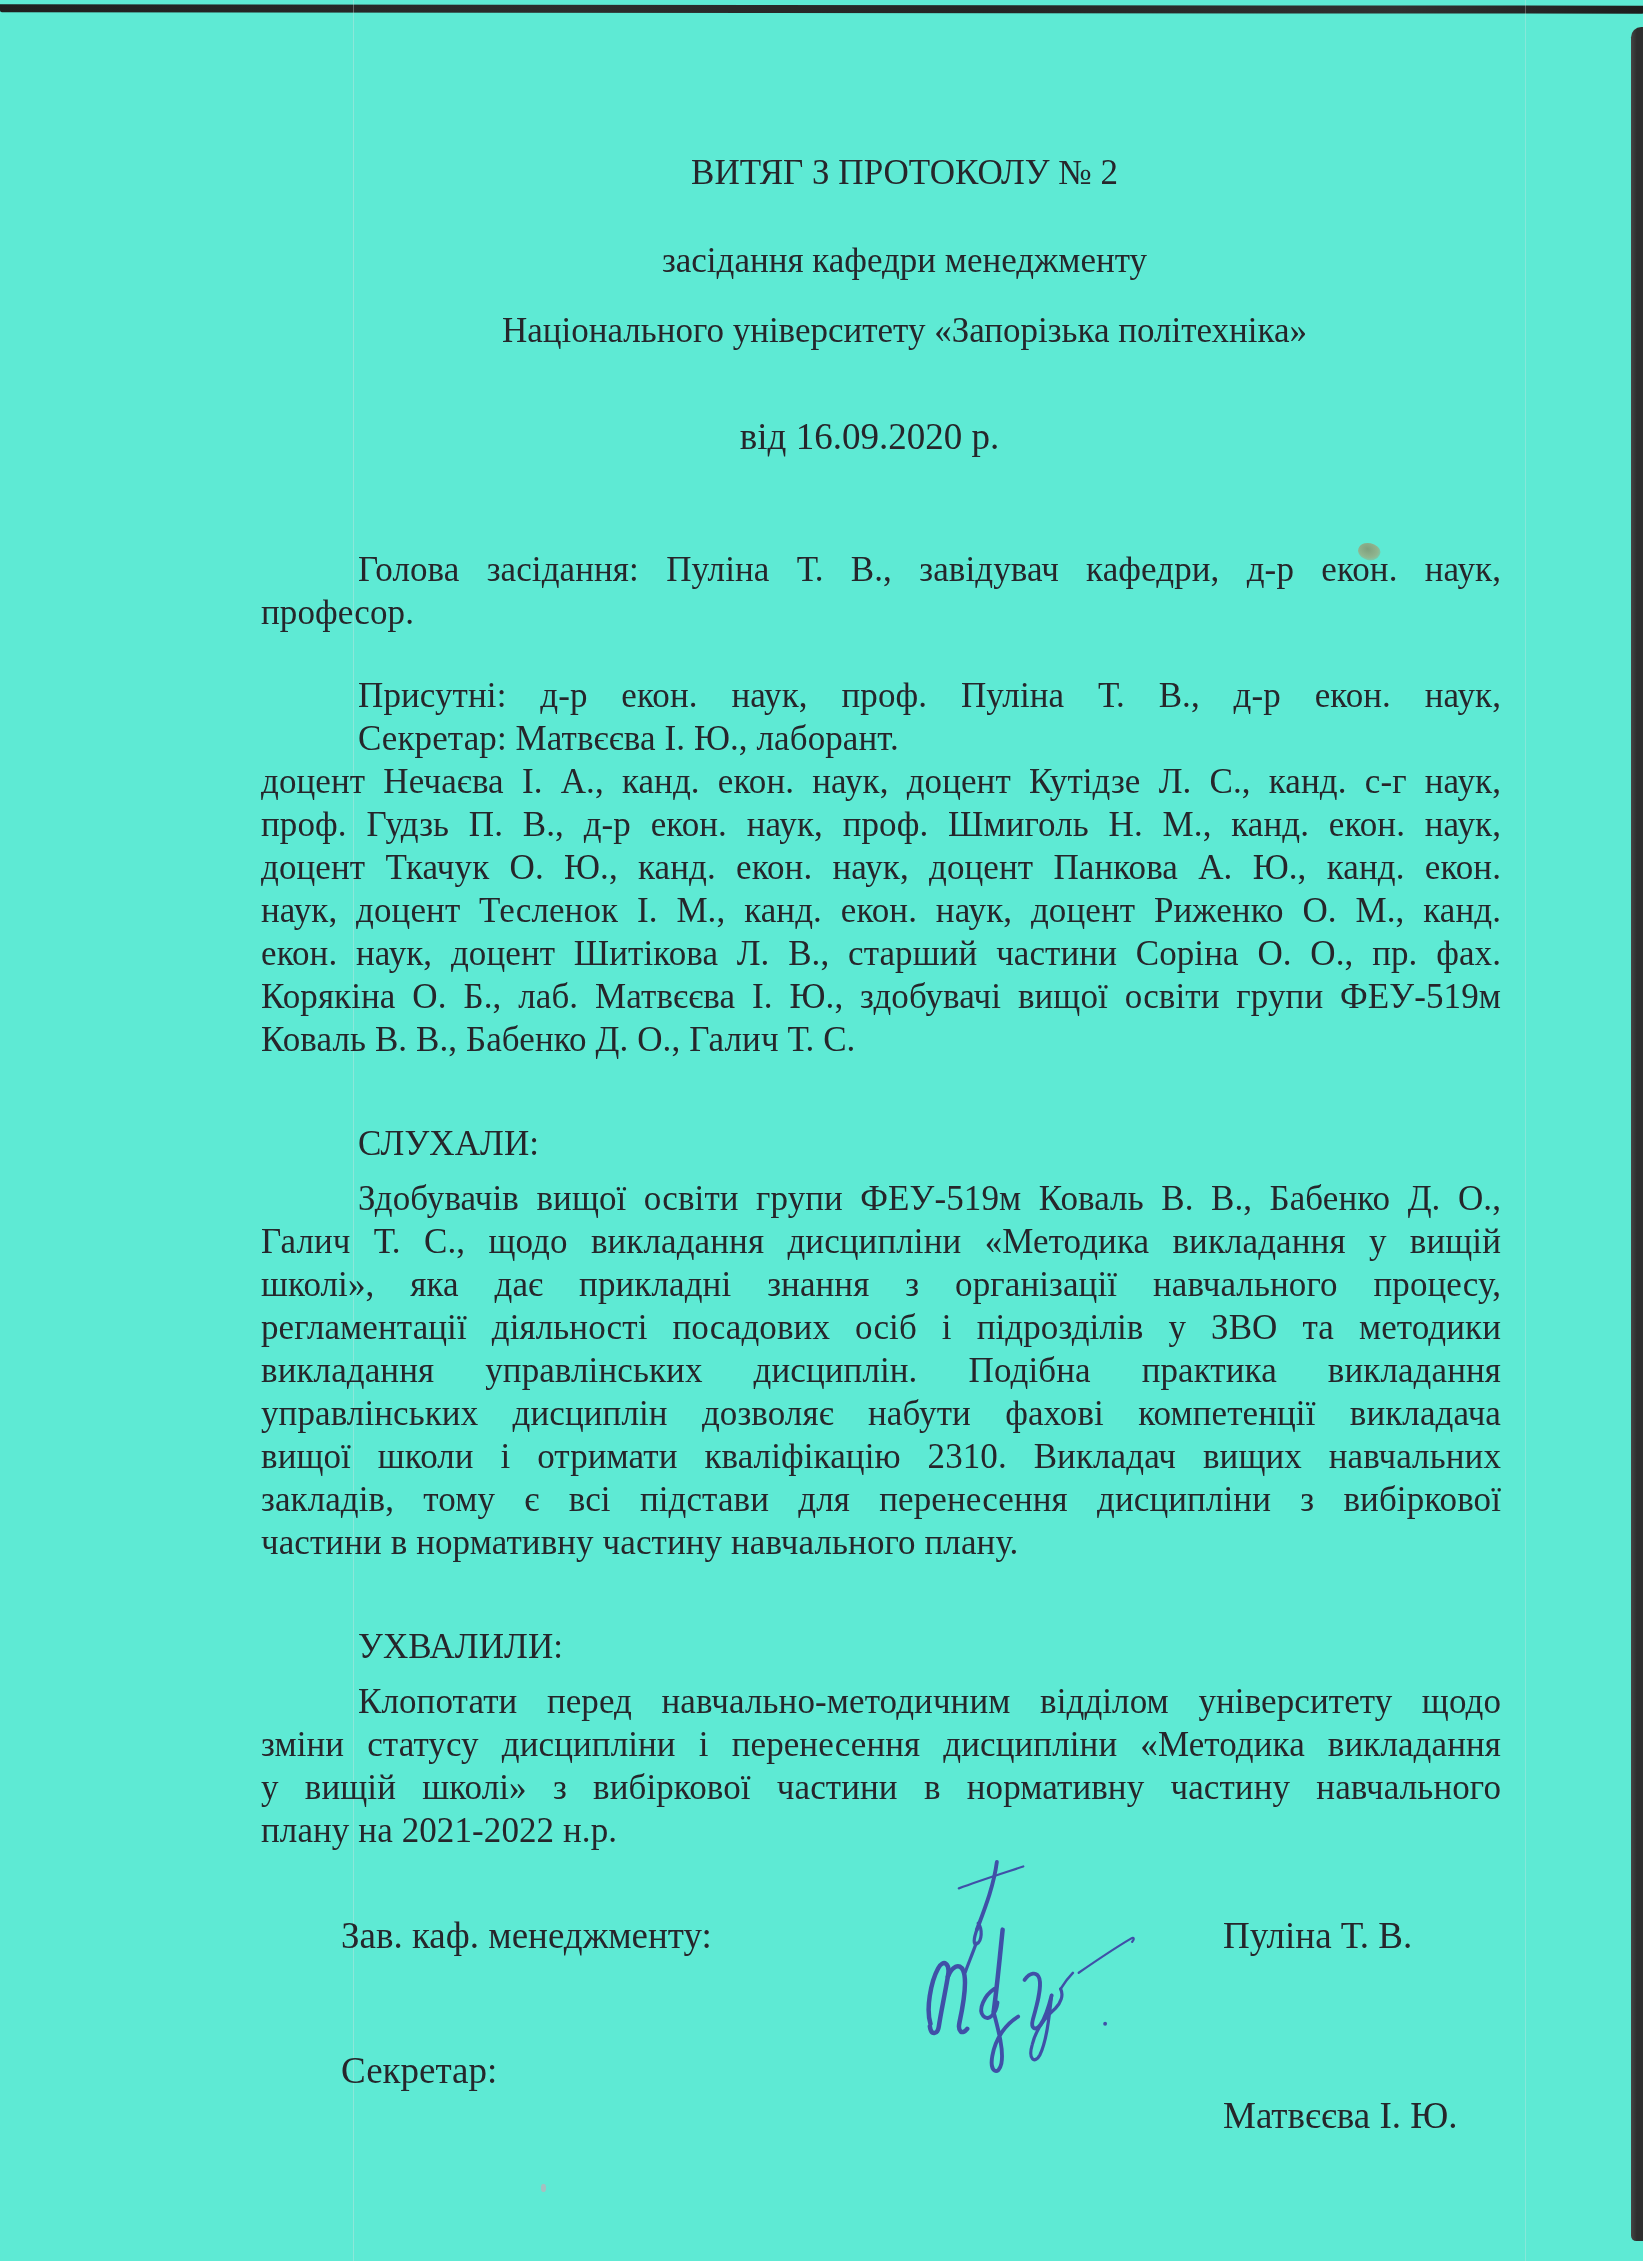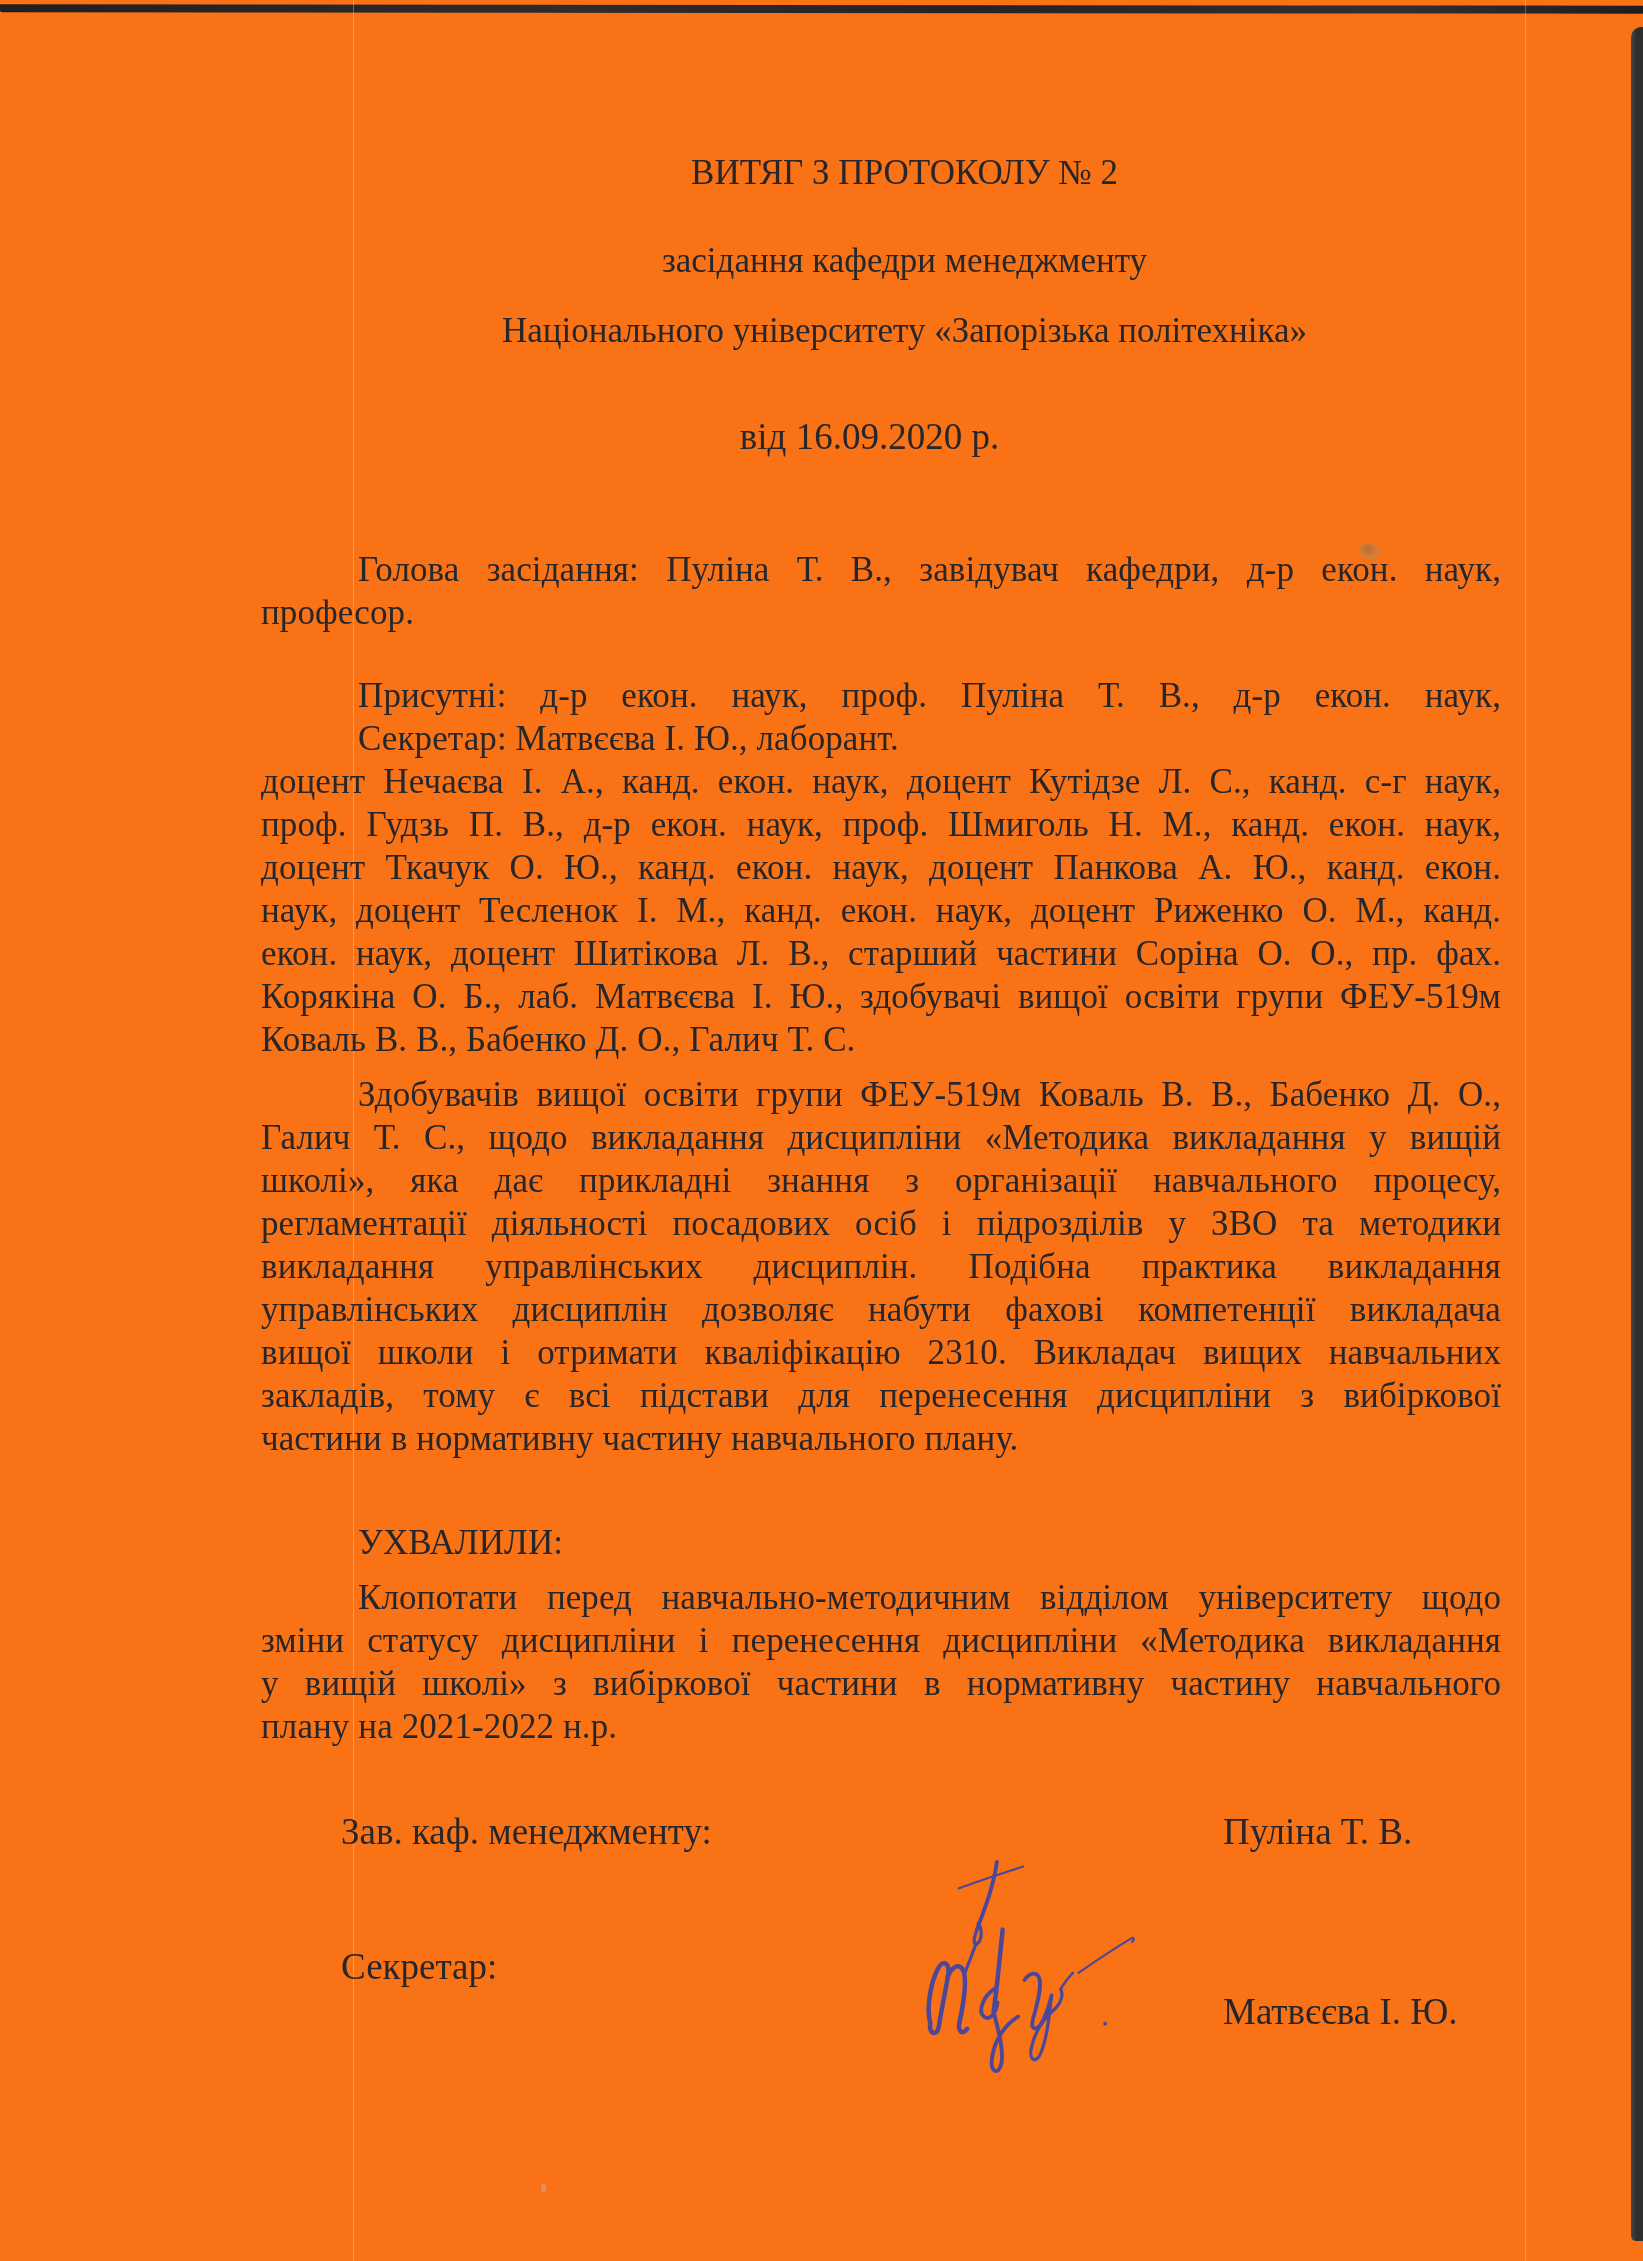--- a/index.html
+++ b/index.html
@@ -1,20 +1,20 @@
 <!DOCTYPE html>
 <html style="font-size:10.3px"><head>
 <meta charset="utf-8">
 <style>
   html, body { margin: 0; padding: 0; background: #ffffff; }
   .page {
     position: relative;
     width: 1644px;
     height: 2261px;
-    background: #f97316;
+    background: #5eead4;
     overflow: hidden;
     font-family: "Liberation Serif", "DejaVu Serif", serif;
     color: #26262b;
   }
   
   .scan-top-edge {
     position: absolute; top: 4.5px; left: 0; width: 100%; height: 7.7px;
     background: linear-gradient(to right, #1f1f1f 0%, #2c2c2c 35%, #242424 60%, #303030 85%, #1d1d1d 100%);
     border-radius: 0 0 1.9px 1.9px;
     transform: rotate(0.05deg);
@@ -95,20 +95,21 @@
 
     <div class="bodyline ll ind">Секретар: Матвєєва І. Ю., лаборант.</div>
     <div class="bodyline jl">доцент Нечаєва І. А., канд. екон. наук, доцент Кутідзе Л. С., канд. с-г наук,</div>
     <div class="bodyline jl">проф. Гудзь П. В., д-р екон. наук, проф. Шмиголь Н. М., канд. екон. наук,</div>
     <div class="bodyline jl">доцент Ткачук О. Ю., канд. екон. наук, доцент Панкова А. Ю., канд. екон.</div>
     <div class="bodyline jl">наук, доцент Тесленок І. М., канд. екон. наук, доцент Риженко О. М., канд.</div>
     <div class="bodyline jl">екон. наук, доцент Шитікова Л. В., старший частини Соріна О. О., пр. фах.</div>
     <div class="bodyline jl">Корякіна О. Б., лаб. Матвєєва І. Ю., здобувачі вищої освіти групи ФЕУ-519м</div>
     <div class="bodyline ll">Коваль В. В., Бабенко Д. О., Галич Т. С.</div>
 
+    <div class="bodyline ll ind mt-head">СЛУХАЛИ:</div>
     <div class="bodyline jl ind mt-par">Здобувачів вищої освіти групи ФЕУ-519м Коваль В. В., Бабенко Д. О.,</div>
     <div class="bodyline jl">Галич Т. С., щодо викладання дисципліни «Методика викладання у вищій</div>
     <div class="bodyline jl">школі», яка дає прикладні знання з організації навчального процесу,</div>
     <div class="bodyline jl">регламентації діяльності посадових осіб і підрозділів у ЗВО та методики</div>
     <div class="bodyline jl">викладання управлінських дисциплін. Подібна практика викладання</div>
     <div class="bodyline jl">управлінських дисциплін дозволяє набути фахові компетенції викладача</div>
     <div class="bodyline jl">вищої школи і отримати кваліфікацію 2310. Викладач вищих навчальних</div>
     <div class="bodyline jl">закладів, тому є всі підстави для перенесення дисципліни з вибіркової</div>
     <div class="bodyline ll">частини в нормативну частину навчального плану.</div>
 

